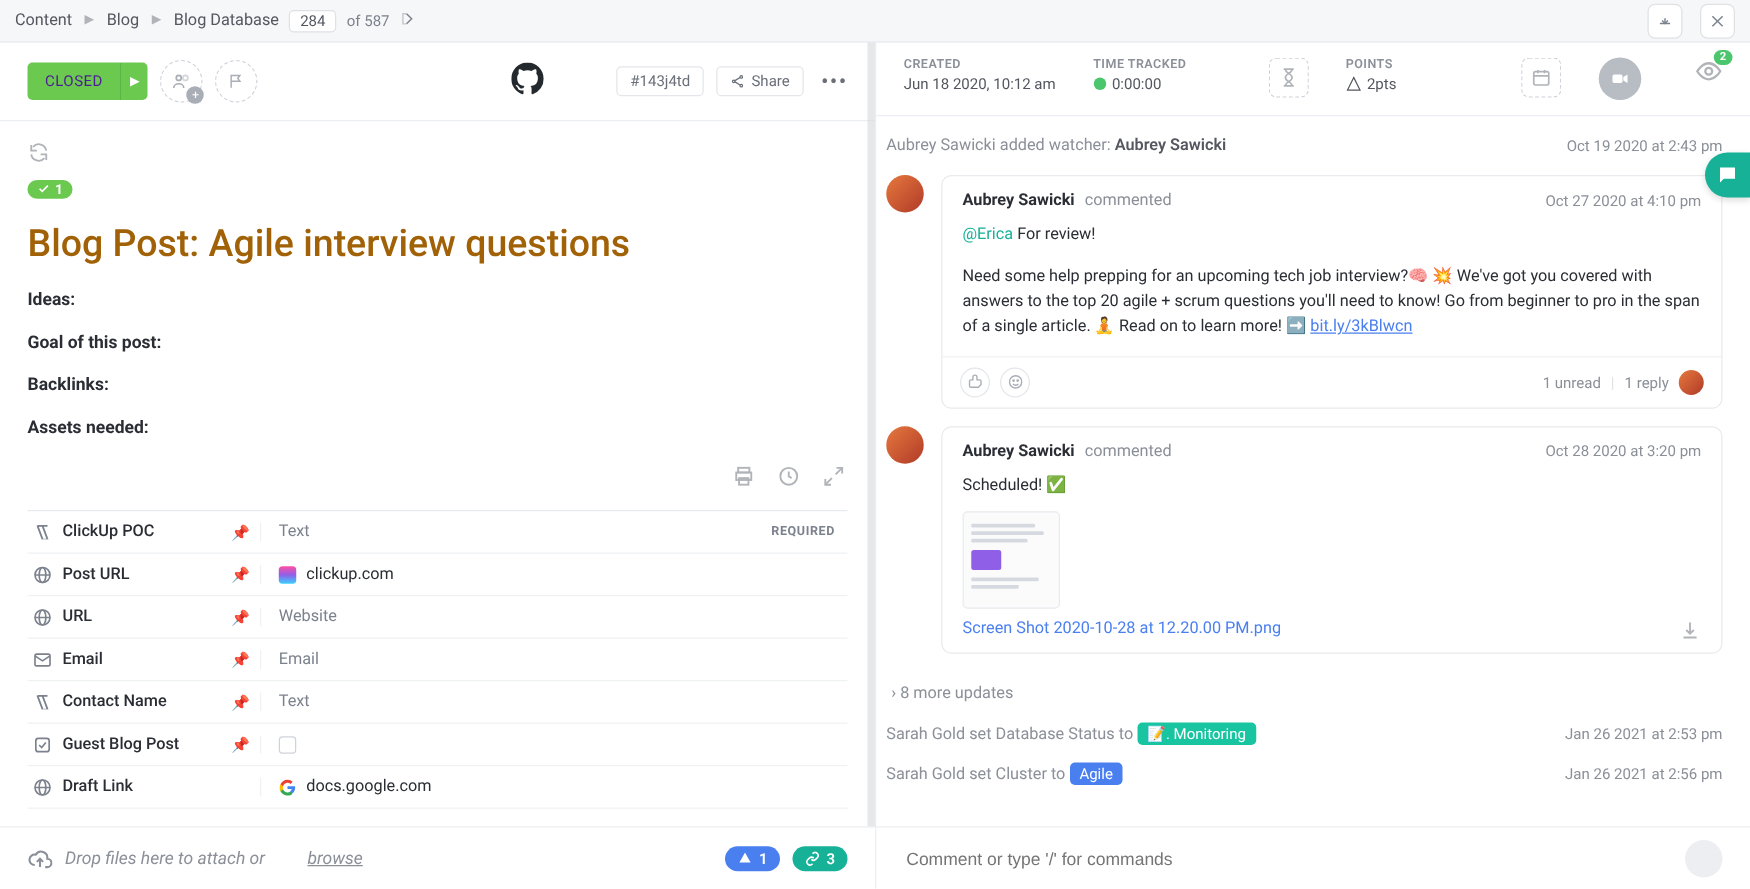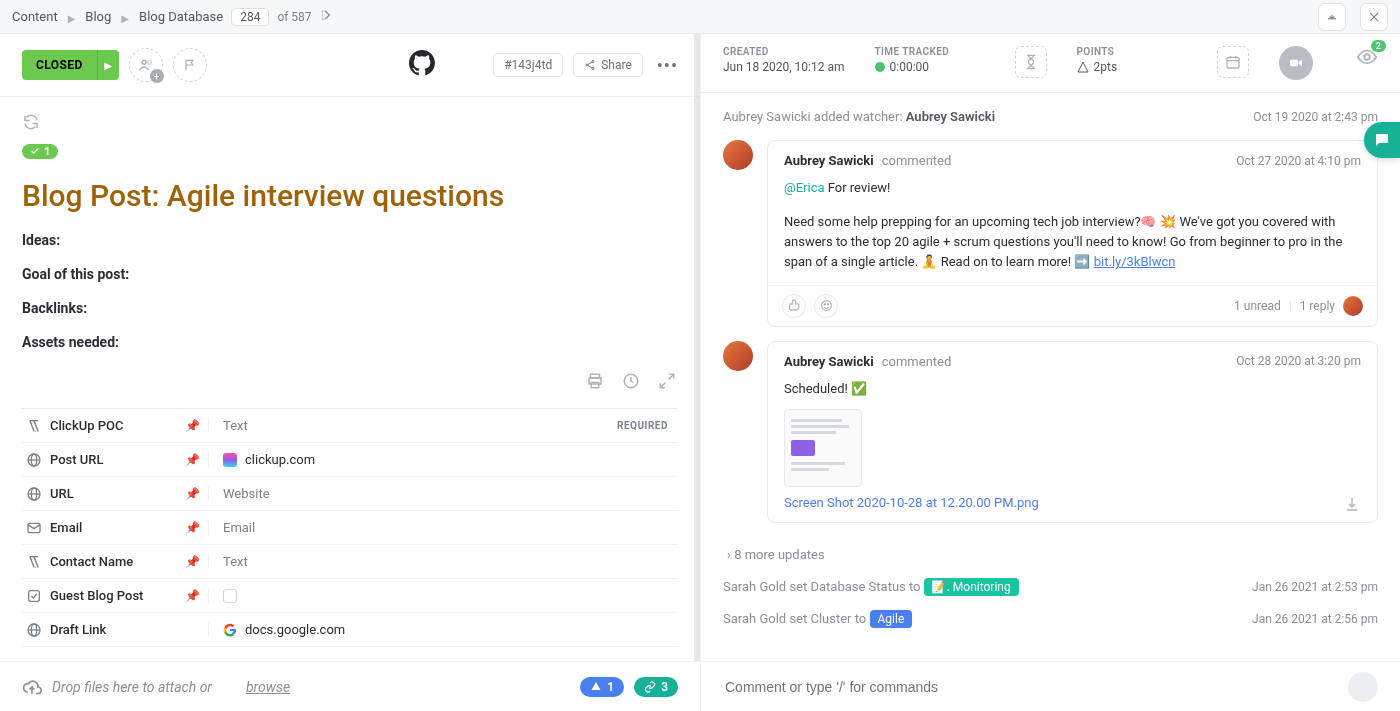--- a/index.html
+++ b/index.html
@@ -1,35 +1,35 @@
 <!DOCTYPE html>
 <html><head>
 <meta charset="utf-8">
 <style>
   html, body { margin:0; padding:0; font-family: -apple-system, BlinkMacSystemFont, "Segoe UI", Roboto, Helvetica, Arial, sans-serif; color:#292d34; background:#fff; height:100%; }
   * { box-sizing: border-box; }
   .app { width:1400px; height:711px; position:relative; overflow:hidden; }
 
   
   .topbar { height:34px; background:#f6f7f9; border-bottom:1px solid #e8eaed; display:flex; align-items:center; padding:0 12px; font-size:13px; color:#54575f; gap:8px; }
-  .crumbs { display:flex; align-items:flex-end; gap:10px; }
+  .crumbs { display:flex; align-items:flex-start; gap:10px; }
   .crumbs .seg { color:#54575f; cursor:pointer; }
   .crumbs .chev { color:#b0b3b8; font-size:10px; }
   .pgbox { border:1px solid #dfe1e5; background:#fff; border-radius:4px; padding:1px 8px; font-size:12px; color:#54575f; }
   .pgof { color:#7c828d; font-size:12px; }
   .top-spacer { flex:1; }
   .topbtn { width:28px; height:28px; border:1px solid #dfe1e5; border-radius:6px; display:flex; align-items:center; justify-content:center; color:#7c828d; cursor:pointer; background:#fff; margin-left:6px; }
 
   .body { display:flex; height:calc(100% - 34px); }
   .left, .right { flex:1 1 50%; min-width:0; display:flex; flex-direction:column; position:relative; }
   .right { border-left:1px solid #eceef1; }
 
   
   .lhdr { display:flex; align-items:center; gap:10px; padding:14px 18px 14px 22px; border-bottom:1px solid #eceef1; }
-  .status-pill { background:#6bc950; color:#000000; font-size:12px; font-weight:700; letter-spacing:.4px; padding:7px 14px; border-radius:4px 0 0 4px; display:flex; align-items:center; }
+  .status-pill { background:#6bc950; color:#4c1d95; font-size:12px; font-weight:400; letter-spacing:.4px; padding:7px 14px; border-radius:4px 0 0 4px; display:flex; align-items:center; }
   .status-arrow { background:#6bc950; color:#fff; width:22px; height:30px; display:flex; align-items:center; justify-content:center; border-radius:0 4px 4px 0; border-left:1px solid #5bb643; font-size:10px;}
   .ghost-circ { width:34px; height:34px; border-radius:50%; border:1.5px dashed #cfd3da; display:flex; align-items:center; justify-content:center; color:#a9adb5; position:relative; }
   .ghost-circ .plus { position:absolute; right:-2px; bottom:-2px; width:14px; height:14px; border-radius:50%; background:#a9adb5; color:#fff; font-size:10px; display:flex; align-items:center; justify-content:center; }
   .lhdr-spacer { flex:1; }
   .gh-icon { width:26px; height:26px; color:#24292e; }
   .hash-pill { border:1px solid #e4e6ea; border-radius:4px; padding:4px 10px; font-size:12px; color:#6a6f78;margin-left:48px; }
   .share-pill { border:1px solid #e4e6ea; border-radius:4px; padding:4px 10px; font-size:12px; color:#6a6f78; display:flex; align-items:center; gap:5px; }
   .more-dots { font-size:18px; color:#6a6f78; padding:0 4px; cursor:pointer; letter-spacing:1px; }
 
   
@@ -67,21 +67,21 @@
   .meta-col { display:flex; flex-direction:column; gap:3px; min-width:110px; }
   .meta-col .lbl { font-size:10px; letter-spacing:.4px; color:#8a8f98; font-weight:600; }
   .meta-col .val { font-size:12px; color:#54575f; display:flex; align-items:center; gap:5px;}
   .green-dot { width:10px; height:10px; border-radius:50%; background:#4cc66d; display:inline-block;}
   .ghost-sq { width:32px; height:32px; border-radius:6px; border:1.5px dashed #cfd3da; display:flex; align-items:center; justify-content:center; color:#b0b3b8; }
   .video-circ { width:34px; height:34px; border-radius:50%; background:#b8bcc3; display:flex; align-items:center; justify-content:center; color:#fff; }
   .eye-wrap { position:relative; margin-left:auto; color:#b0b3b8; }
   .eye-badge { position:absolute; top:-6px; right:-8px; background:#4cc66d; color:#fff; font-size:9px; font-weight:700; border-radius:8px; padding:1px 5px; }
 
   
-  .feed { flex:1; overflow:auto; padding:10px 22px 0 22px; font-size:13px; }
+  .feed { flex:1; overflow:auto; padding:10px 22px 0 8px; font-size:13px; }
   .act-line { display:flex; align-items:center; color:#8a8f98; gap:6px; padding:6px 0 8px; }
   .act-line .ts { margin-left:auto; font-size:12px; }
   .act-line .hl { color:#54575f; font-weight:600; }
   .badge { display:inline-flex; align-items:center; gap:4px; border-radius:4px; padding:2px 8px; font-size:12px; color:#fff; }
   .badge.mon { background:#19c5a0; }
   .badge.agile { background:#4a7ff0; }
 
   .comment { display:flex; gap:14px; margin:8px 0 14px; }
   .avatar { width:30px; height:30px; border-radius:50%; background:linear-gradient(135deg,#e6793e,#b03a28); flex-shrink:0; }
   .cbox { flex:1; border:1px solid #e8eaed; border-radius:8px; background:#fff; }

